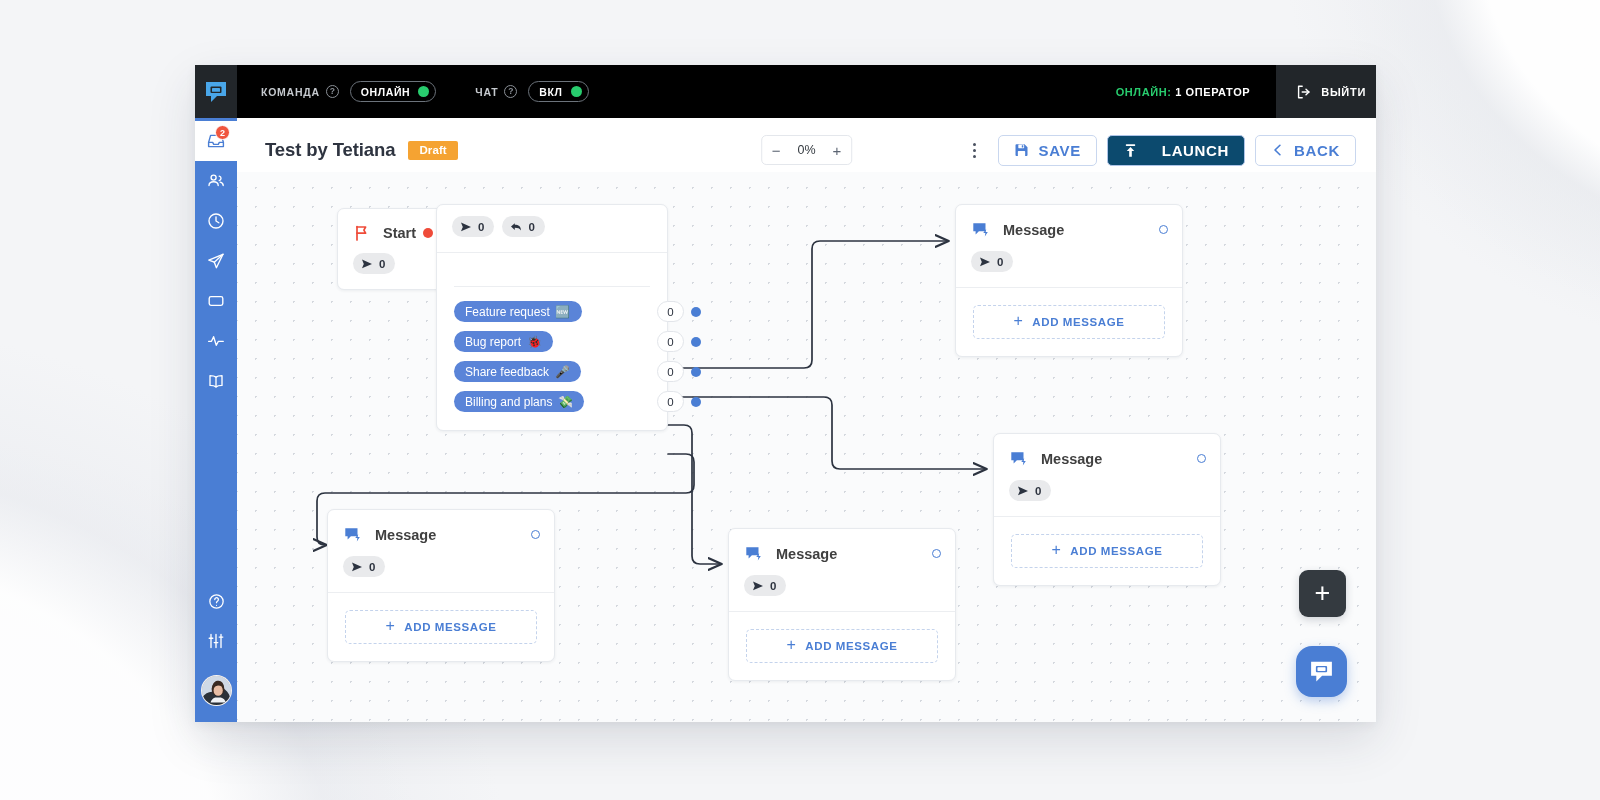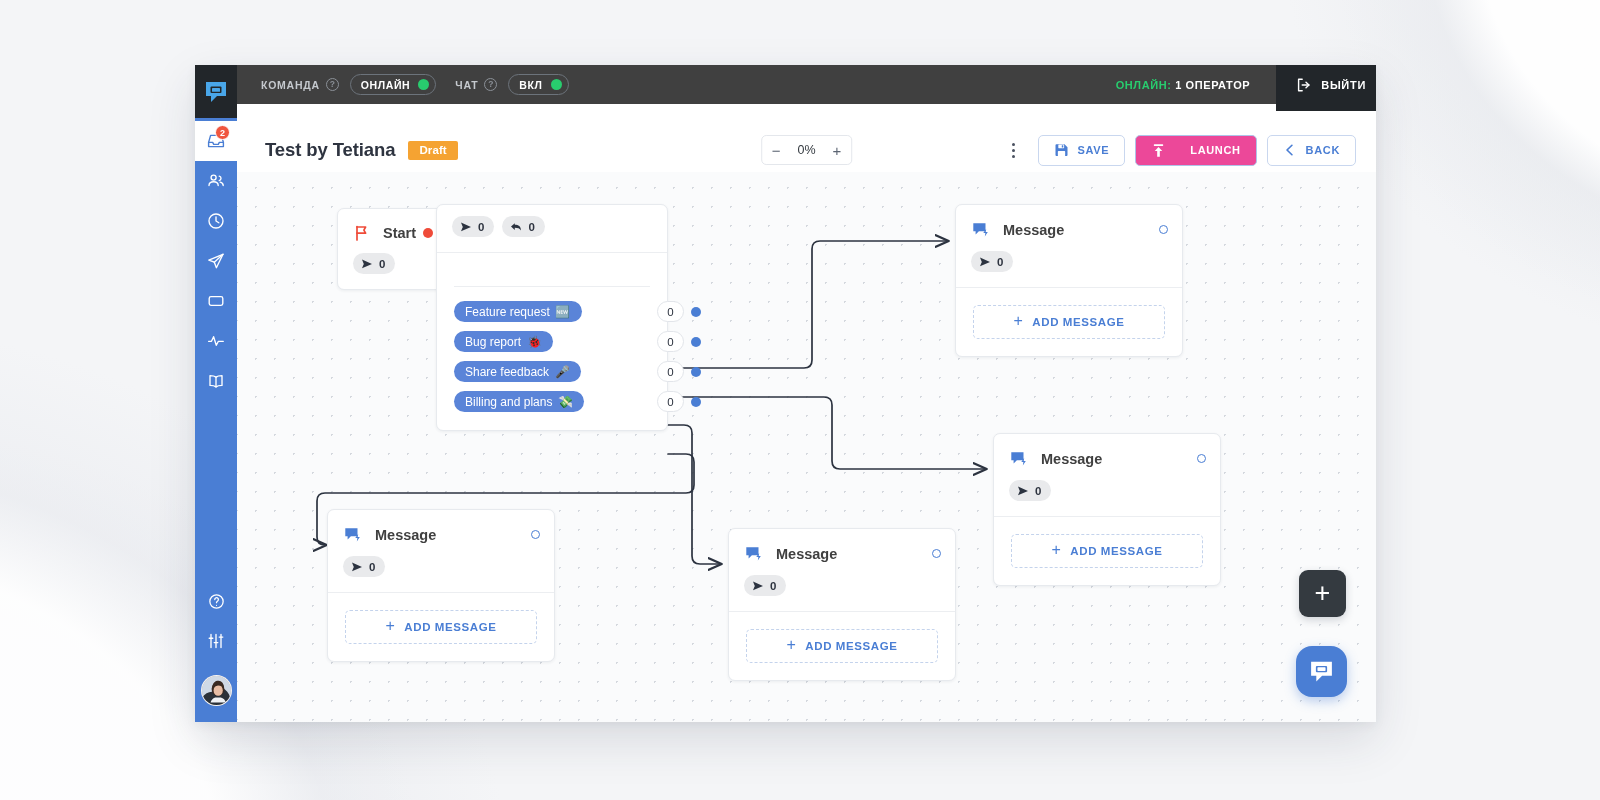--- a/index.html
+++ b/index.html
@@ -27,22 +27,22 @@
     left: 195px; top: 65px;
     width: 1181px; height: 657px;
     background: #ffffff;
     box-shadow: 0 18px 45px rgba(40,50,70,0.13), 0 3px 10px rgba(40,50,70,0.06);
     overflow: hidden;
   }
 
   
   .topbar {
     position: absolute; left: 0; top: 0;
-    width: 100%; height: 39px;
-    background: #404040;
+    width: 100%; height: 53px;
+    background: #000000;
     display: flex; align-items: stretch; justify-content: flex-end;
   }
   .brand-cell {
     width: 42px; height: 53px;
     background: #22262a;
     display: flex; align-items: center; justify-content: center;
     flex: 0 0 42px;
   }
   .brand-logo { width: 26px; height: 26px; display: block; }
 
@@ -155,25 +155,25 @@
     width: 20px; height: 28px;
     display: flex; flex-direction: column; align-items: center; justify-content: center; gap: 3px;
     margin-right: 4px;
   }
   .kebab i { width: 3px; height: 3px; border-radius: 50%; background: #4a5160; display: block; }
 
   .btn {
     height: 31px; border-radius: 5px;
     display: inline-flex; align-items: center; gap: 9px;
     padding: 0 15px;
-    font-size: 11px; font-weight: 600; letter-spacing: 0.65px;
+    font-size: 15px; font-weight: 600; letter-spacing: 0.65px;
     cursor: pointer; white-space: nowrap;
   }
   .btn-outline { border: 1px solid #c9d7ef; background: #fff; color: #4a7ed4; }
-  .btn-fill-muted { background: #ec4899; color: #ffffff; border: 1px solid #aec4e8; gap: 24px; }
+  .btn-fill-muted { background: #0c4a6e; color: #ffffff; border: 1px solid #aec4e8; gap: 24px; }
 
   
   .canvas {
     position: absolute; left: 42px; top: 107px;
     width: 1139px; height: 550px;
     background-color: #fafbfc;
     background-image: radial-gradient(#d4d8de 1px, transparent 1px);
     background-size: 19px 19px;
     background-position: 9px 6px;
     overflow: hidden;
@@ -284,21 +284,21 @@
       </svg>
     </div>
 
     <div class="topbar-left">
       <span class="tb-label">КОМАНДА</span>
       <span class="tb-help">?</span>
       <span class="pill-toggle">
         <span class="ptxt">ОНЛАЙН</span>
         <span class="pill-dot"></span>
       </span>
-      <span class="tb-label" style="margin-left:8px">ЧАТ</span>
+      <span class="tb-label" style="margin-left:28px">ЧАТ</span>
       <span class="tb-help">?</span>
       <span class="pill-toggle">
         <span class="ptxt">ВКЛ</span>
         <span class="pill-dot"></span>
       </span>
     </div>
 
     <div class="topbar-right">
       <div class="online-ops">
         <span class="grn">ОНЛАЙН:</span>

